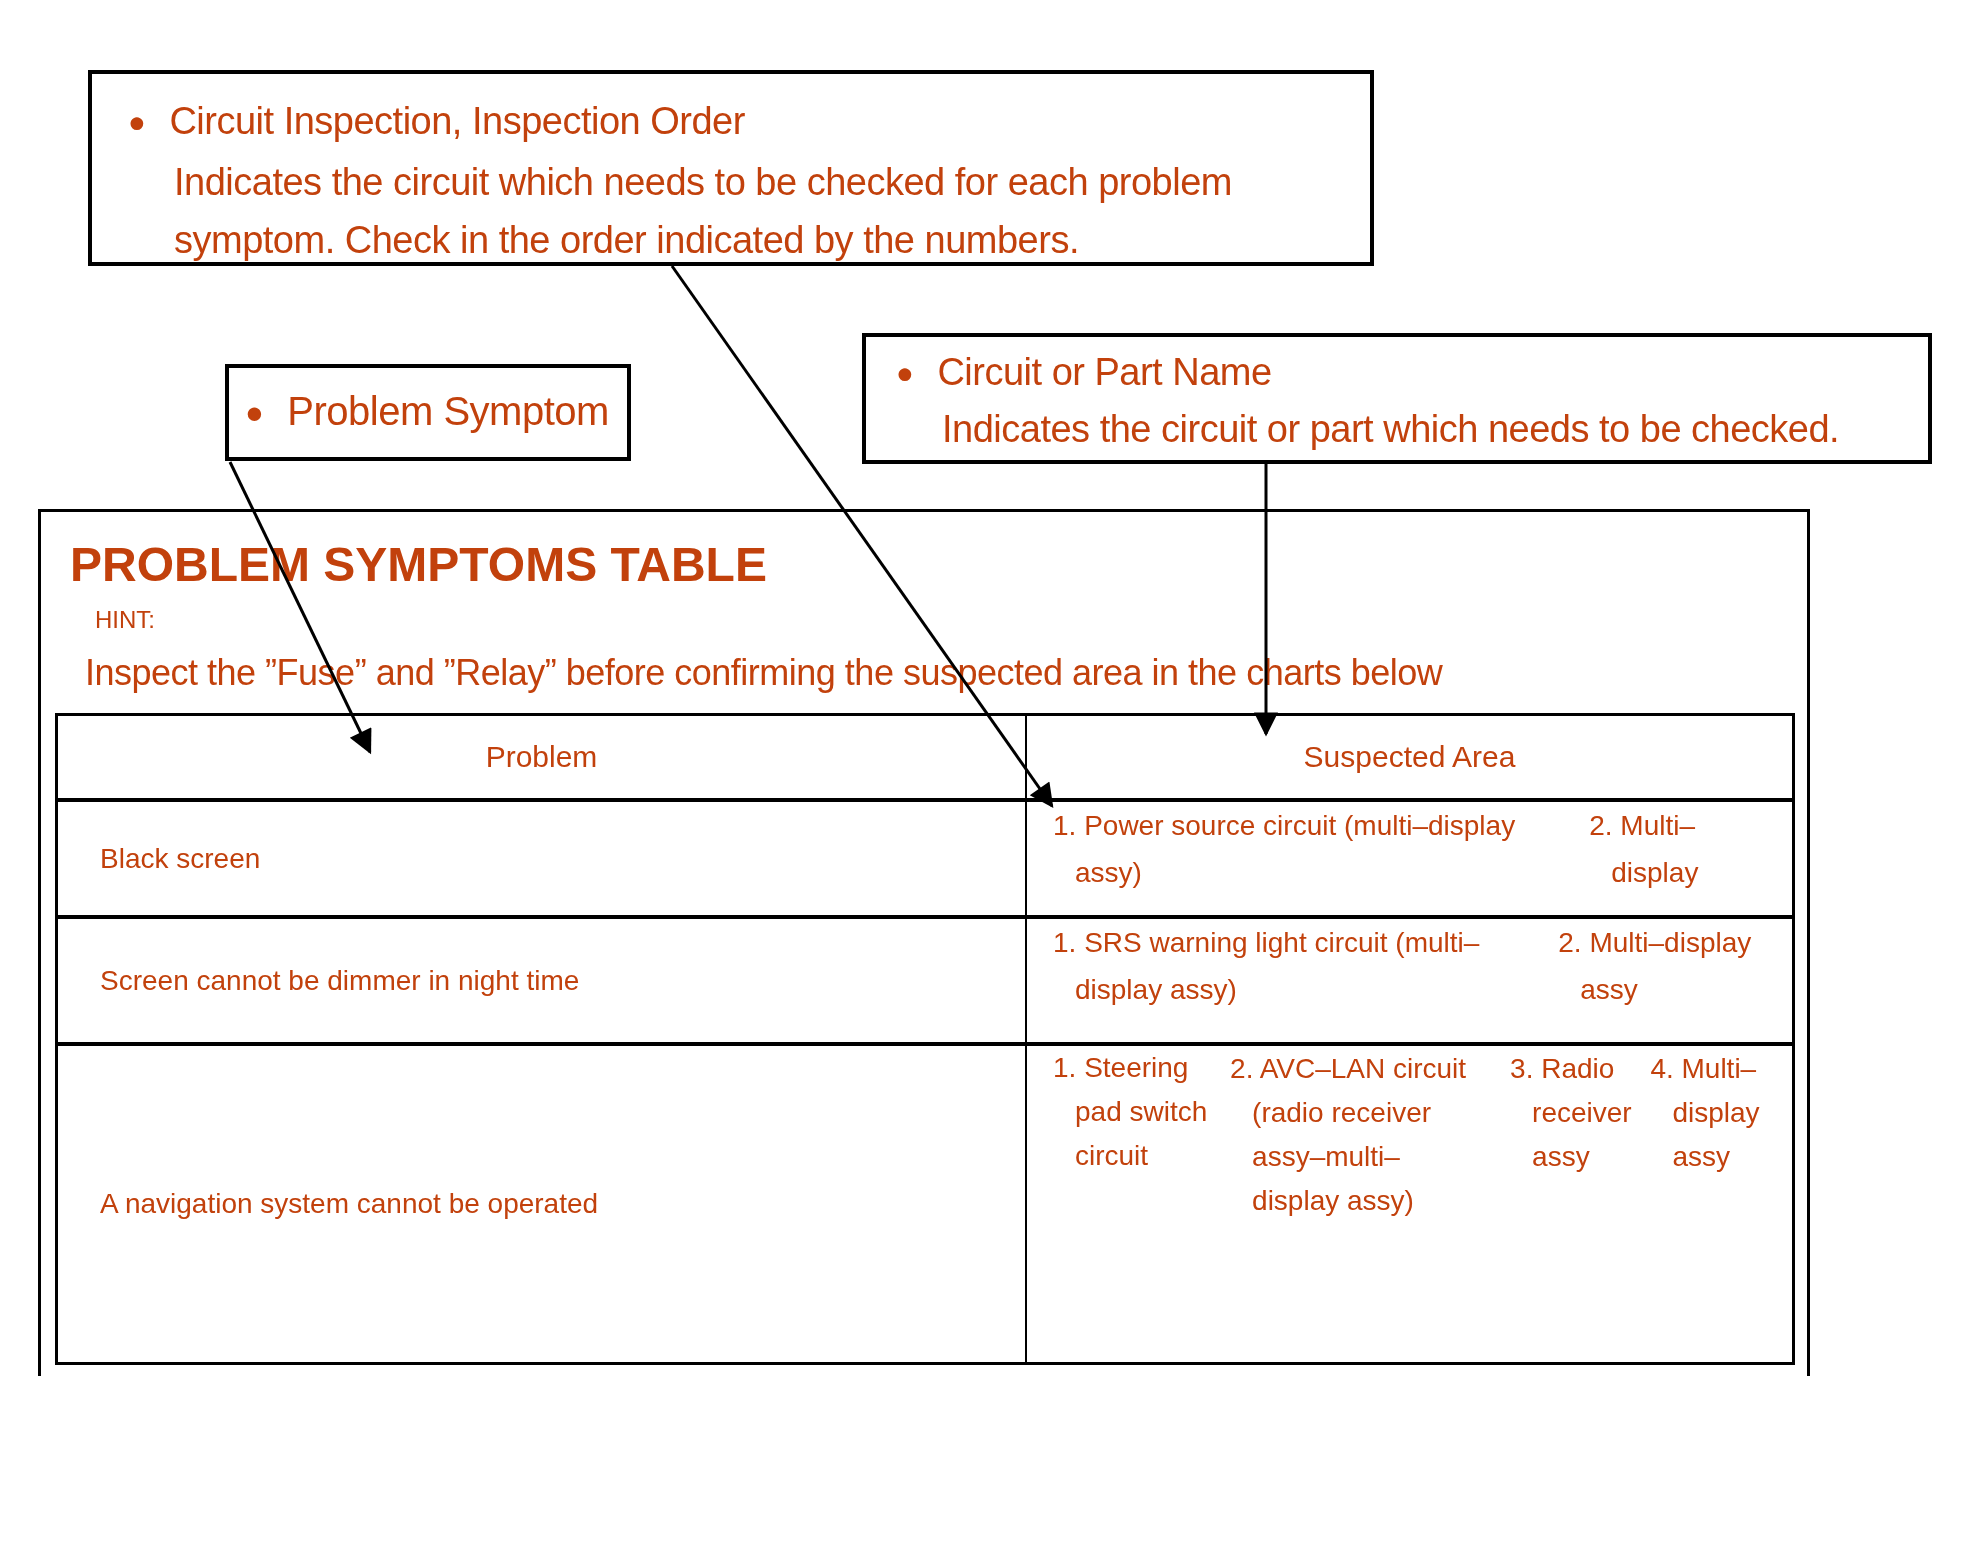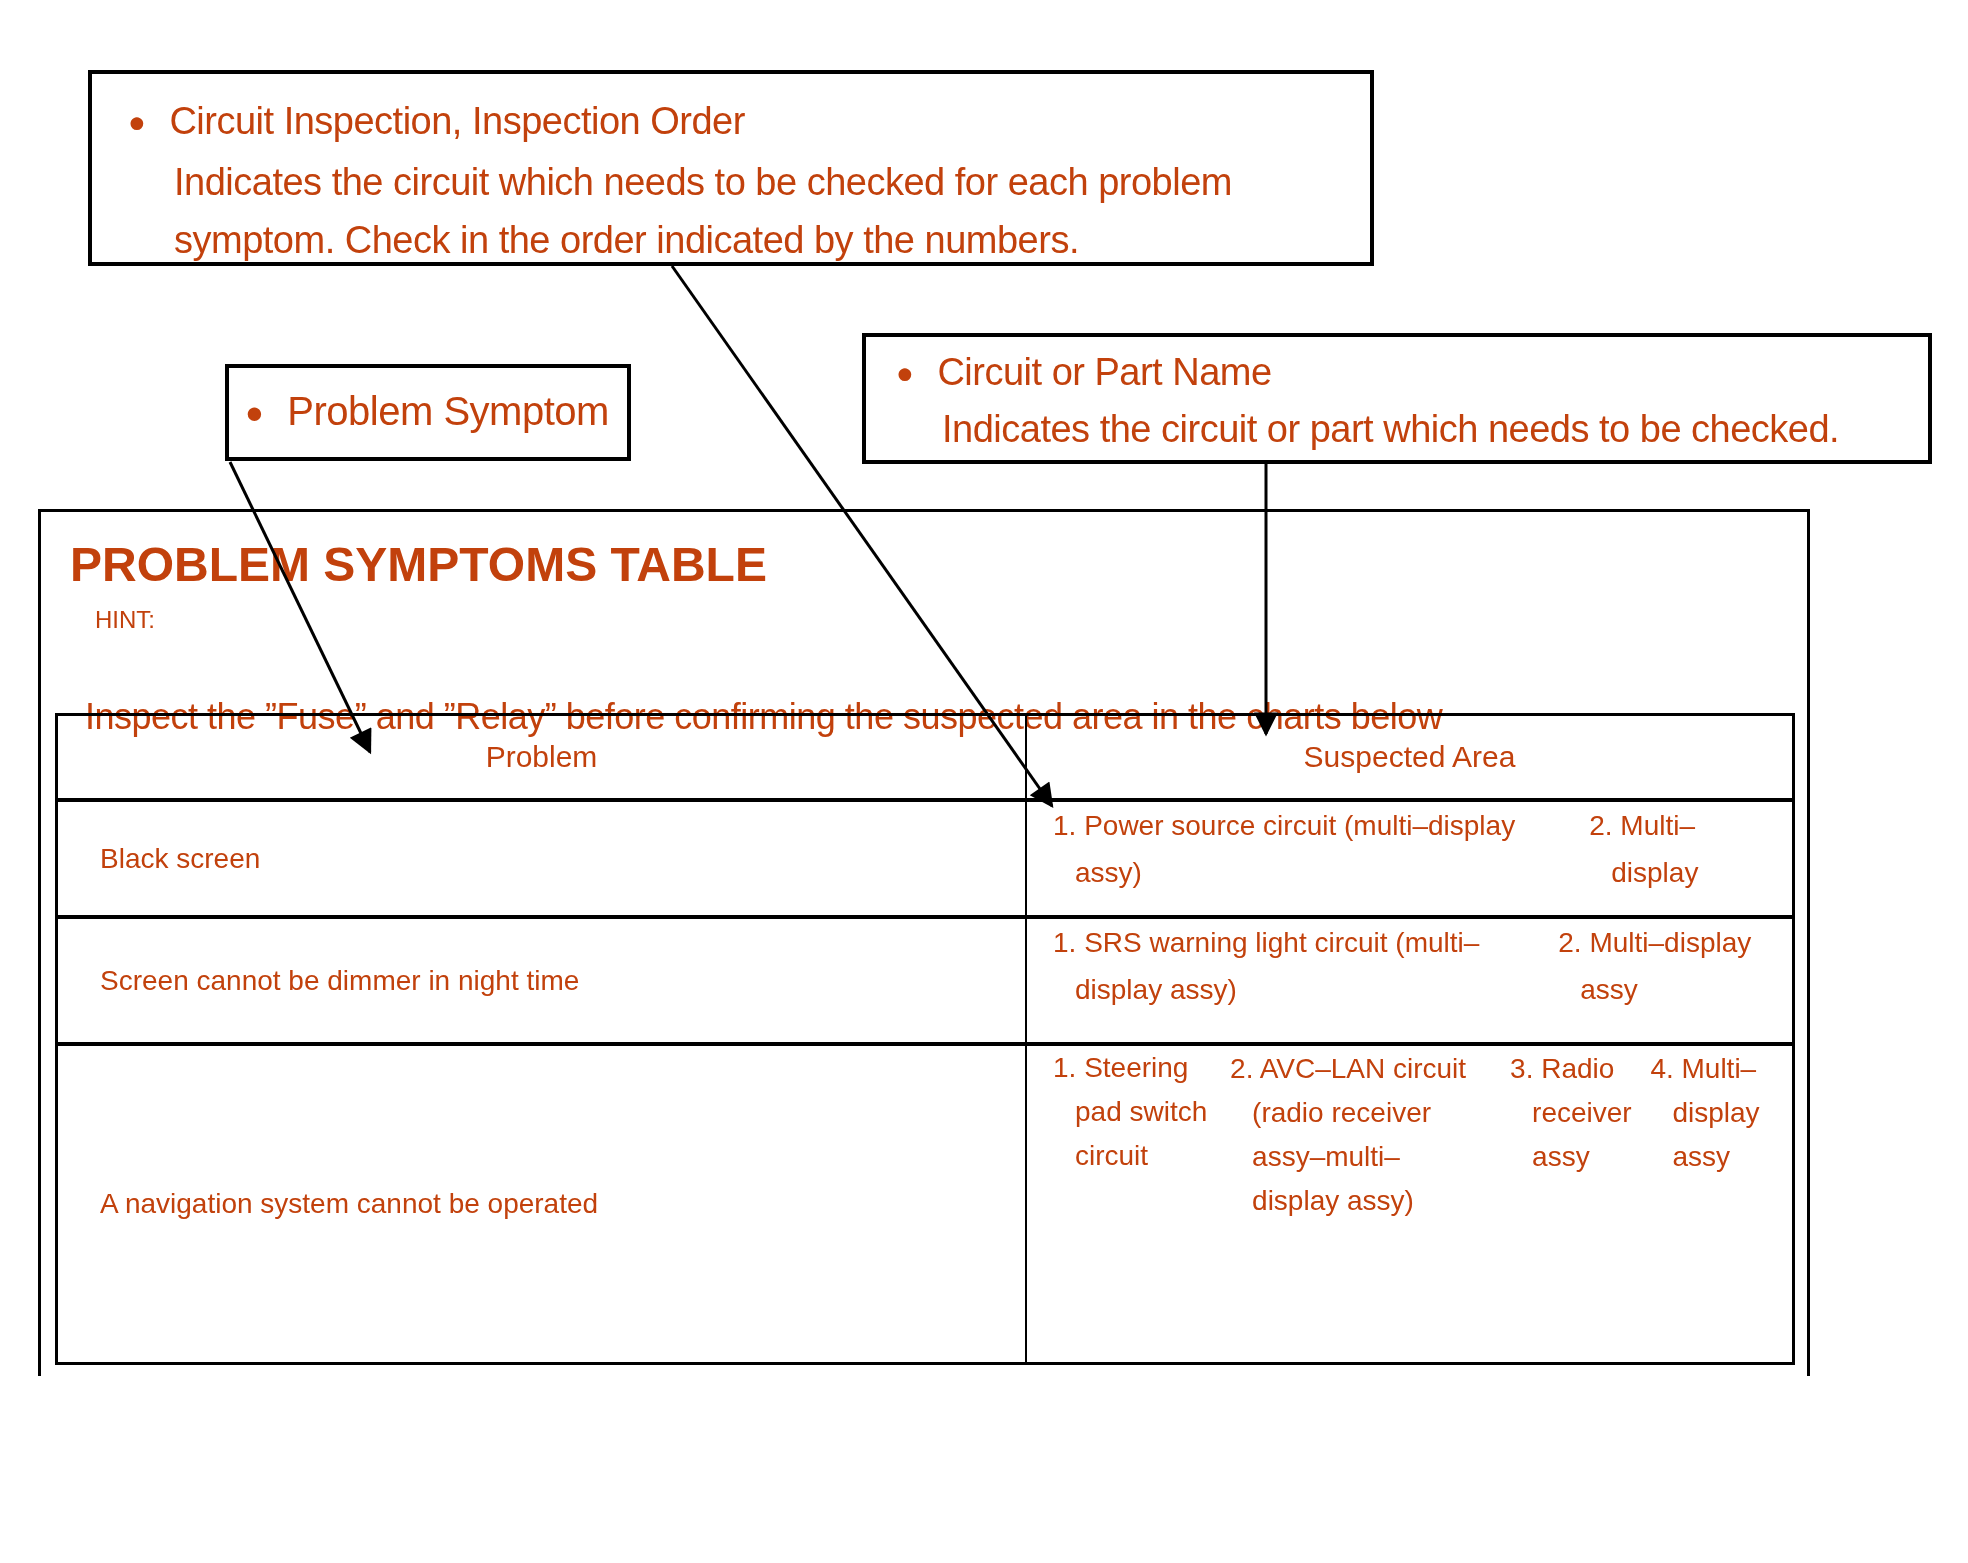--- a/index.html
+++ b/index.html
@@ -35,21 +35,21 @@
     border:3px solid #000;
     box-sizing:border-box;
     background:transparent;
   }
   .panel-title{
     position:absolute;left:70px;top:537px;
     font-size:48px;font-weight:bold;letter-spacing:0px;
     white-space:nowrap;
   }
   .hint-label{position:absolute;left:95px;top:606px;font-size:24px;}
-  .hint-text{position:absolute;left:85px;top:652px;font-size:36px;letter-spacing:-0.5px;white-space:nowrap;margin-top:44px;}
+  .hint-text{position:absolute;left:85px;top:652px;font-size:36px;letter-spacing:-0.5px;white-space:nowrap;}
   
   .symptoms-table{
     position:absolute;left:55px;top:713px;width:1740px;height:652px;
     border:3px solid #000;
     box-sizing:border-box;
     display:grid;
     grid-template-columns:967px 1fr;
     grid-template-rows:82px 117px 127px auto;
     font-size:28px;
   }

